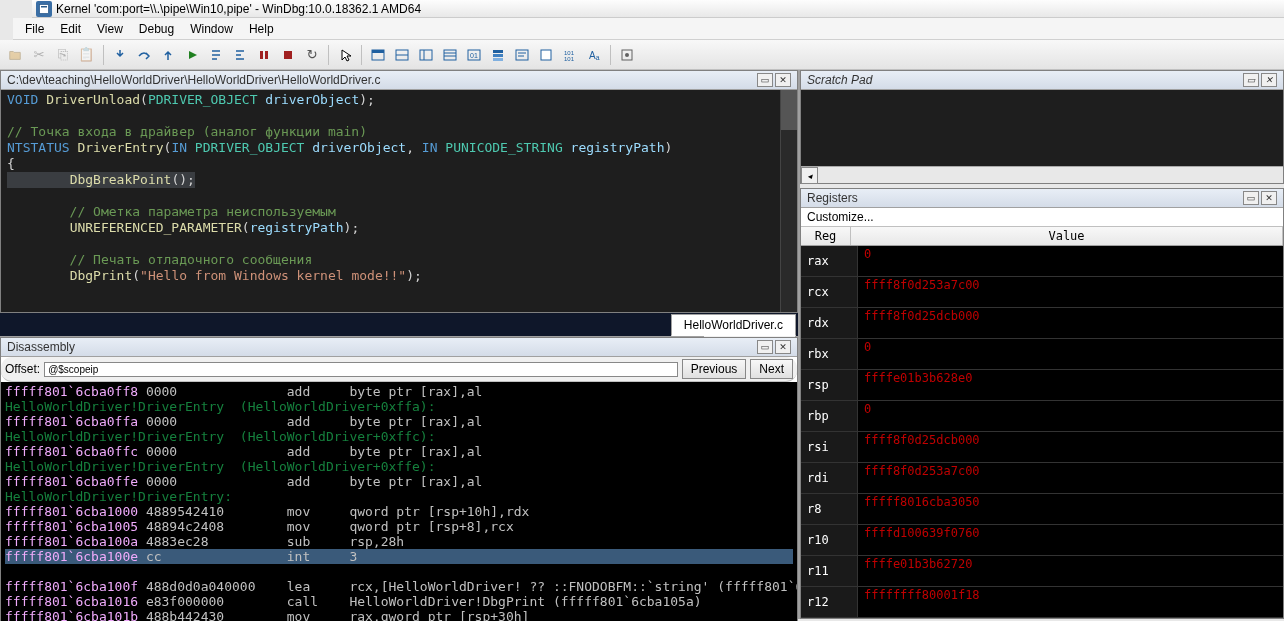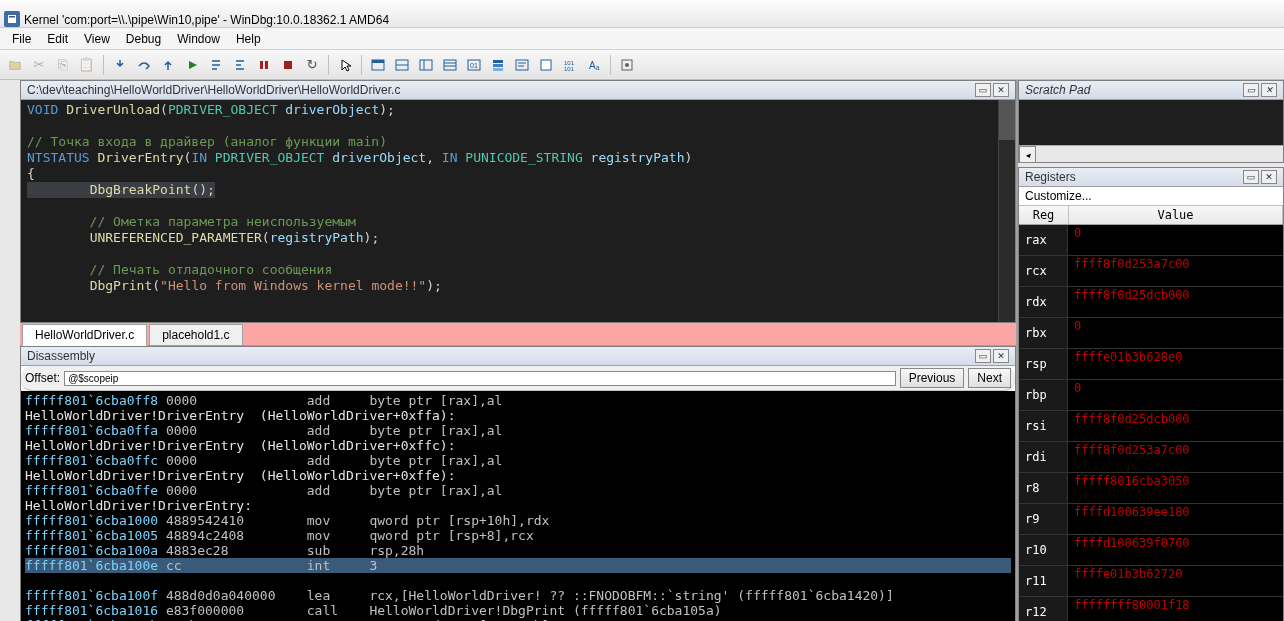--- a/index.html
+++ b/index.html
@@ -6,36 +6,38 @@
 body {
   font-family: "Segoe UI", Tahoma, sans-serif;
   font-size: 12px;
   background: #e8e8e8;
   width: 1284px;
   height: 621px;
   overflow: hidden;
 }
 .titlebar {
   background: linear-gradient(#fdfdfd, #e8e8e8);
-  height: 28px;
-  display: flex;
-  align-items: flex-end;
+  height: 18px;
+  display: flex;
+  align-items: center;
   padding: 0 4px;
   border-bottom: 1px solid #ccc;
+  margin-left: 32px;
 }
 .titlebar .icon { width: 16px; height: 16px; margin-right: 4px; background:#3a6ea5; border-radius:2px; display:flex; align-items:center; justify-content:center;}
 .titlebar .icon svg { width:12px; height:12px; }
 .titlebar-text { font-size: 12px; color: #000; }
 .menubar {
   background: #f5f5f5;
   height: 22px;
   display: flex;
   align-items: center;
   padding: 0 4px;
   border-bottom: 1px solid #d0d0d0;
+  margin-left: 13px;
 }
 .menubar span { padding: 2px 8px; cursor: default; }
 .toolbar {
   background: linear-gradient(#f8f8f8, #e4e4e4);
   height: 30px;
   display: flex;
   align-items: center;
   padding: 0 4px;
   border-bottom: 1px solid #c0c0c0;
   gap: 2px;
@@ -47,21 +49,21 @@
   display: flex; align-items: center; justify-content: center;
   color: #555;
 }
 .tb-sep { width: 1px; height: 20px; background: #c0c0c0; margin: 0 3px; }
 .tb-btn.disabled { opacity: 0.4; }
 
 .main-area {
   display: flex;
   height: 549px;
 }
-.left-col { width: 998px; display: flex; flex-direction: column; border-right: 2px solid #a0a0a0; margin-left: 20px;}
+.left-col { width: 800px; display: flex; flex-direction: column; border-right: 2px solid #a0a0a0;}
 .right-col { flex: 1; display: flex; flex-direction: column; }
 
 .pane {
   border: 1px solid #808080;
   display: flex;
   flex-direction: column;
   background: #fff;
 }
 .pane-hdr {
   background: linear-gradient(#e8eef6, #d4dce8);
@@ -94,25 +96,26 @@
 .tok-kw { color: #569cd6; }
 .tok-type { color: #4ec9b0; }
 .tok-fn { color: #dcdcaa; }
 .tok-param { color: #9cdcfe; }
 .tok-comment { color: #6a9955; }
 .tok-str { color: #ce9178; }
 .code-hl { background: #3a3d41; display:inline-block; }
 
 .tabs {
   height: 24px;
-  background: #fca5a5;
+  background: #0f172a;
   display: flex;
   align-items: flex-end;
   border-bottom: 1px solid #a0a0a0;
   padding-left: 2px;
+  flex-direction: column;
 }
 .tab {
   padding: 3px 12px;
   border: 1px solid #a0a0a0;
   border-bottom: none;
   background: #f0f0f0;
   margin-right: 2px;
   font-size: 12px;
   cursor: pointer;
 }
@@ -147,22 +150,22 @@
   flex: 1;
   background: #000;
   color: #c0c0c0;
   font-family: Consolas, monospace;
   font-size: 13px;
   padding: 2px 4px;
   overflow: hidden;
   white-space: pre;
   line-height: 15px;
 }
-.dis-addr { color: #7dd3fc; }
-.dis-sym { color: #e5e5e5; }
+.dis-addr { color: #f0abfc; }
+.dis-sym { color: #15803d; }
 .dis-hl { background: #3a5a7a; display: block; }
 
 .scratch-pane { height: 215px; font-style: italic; }
 .scratch-body { flex:1; background:#1e1e1e; position:relative;}
 .scratch-scroll-h { position:absolute; bottom:0; left:0; right:0; height:17px; background:#e8e8e8; border-top:1px solid #aaa;}
 .scratch-scroll-h .arrow { width:17px; height:17px; border:1px solid #888; background:#f0f0f0; display:inline-flex; align-items:center; justify-content:center; font-size:9px;}
 
 .reg-pane { flex: 1; margin-top: 4px;}
 .customize-row {
   padding: 2px 6px;
@@ -180,21 +183,21 @@
 .reg-hdr {
   display: flex;
   background: linear-gradient(#f8f8f8,#e8e8e8);
   border-bottom: 1px solid #a0a0a0;
 }
 .reg-hdr div { padding: 2px 6px; border-right: 1px solid #c0c0c0; text-align: center; }
 .reg-hdr .c1 { width: 50px; }
 .reg-hdr .c2 { flex: 1; }
 .reg-rows { background: #000; }
 .reg-row { display: flex; border-bottom: 1px solid #333; }
-.reg-row .c1 { width: 49px; padding: 8px 6px; color: #fff; background:#1a1a1a; border-right:1px solid #333;}
+.reg-row .c1 { width: 57px; padding: 8px 6px; color: #fff; background:#1a1a1a; border-right:1px solid #333;}
 .reg-row .c2 { flex: 1; padding: 1px 6px; color: #c00000; background:#000;}
 </style>
 </head>
 <body>
 
 <div class="titlebar">
   <span class="icon">
       <svg viewBox="0 0 16 16">
         <rect x="2" y="2" width="12" height="12" fill="#fff" stroke="#2a5a8a"></rect>
         <rect x="4" y="4" width="8" height="2" fill="#2a5a8a"></rect>
@@ -469,24 +472,20 @@
             </div>
             <div class="reg-row">
               <div class="c1">rdi</div>
               <div class="c2">ffff8f0d253a7c00</div>
             </div>
             <div class="reg-row">
               <div class="c1">r8</div>
               <div class="c2">fffff8016cba3050</div>
             </div>
             <div class="reg-row">
-              <div class="c1">r9</div>
-              <div class="c2">ffffd100639ee180</div>
-            </div>
-            <div class="reg-row">
               <div class="c1">r10</div>
               <div class="c2">ffffd100639f0760</div>
             </div>
             <div class="reg-row">
               <div class="c1">r11</div>
               <div class="c2">ffffe01b3b62720</div>
             </div>
             <div class="reg-row">
               <div class="c1">r12</div>
               <div class="c2">ffffffff80001f18</div>

